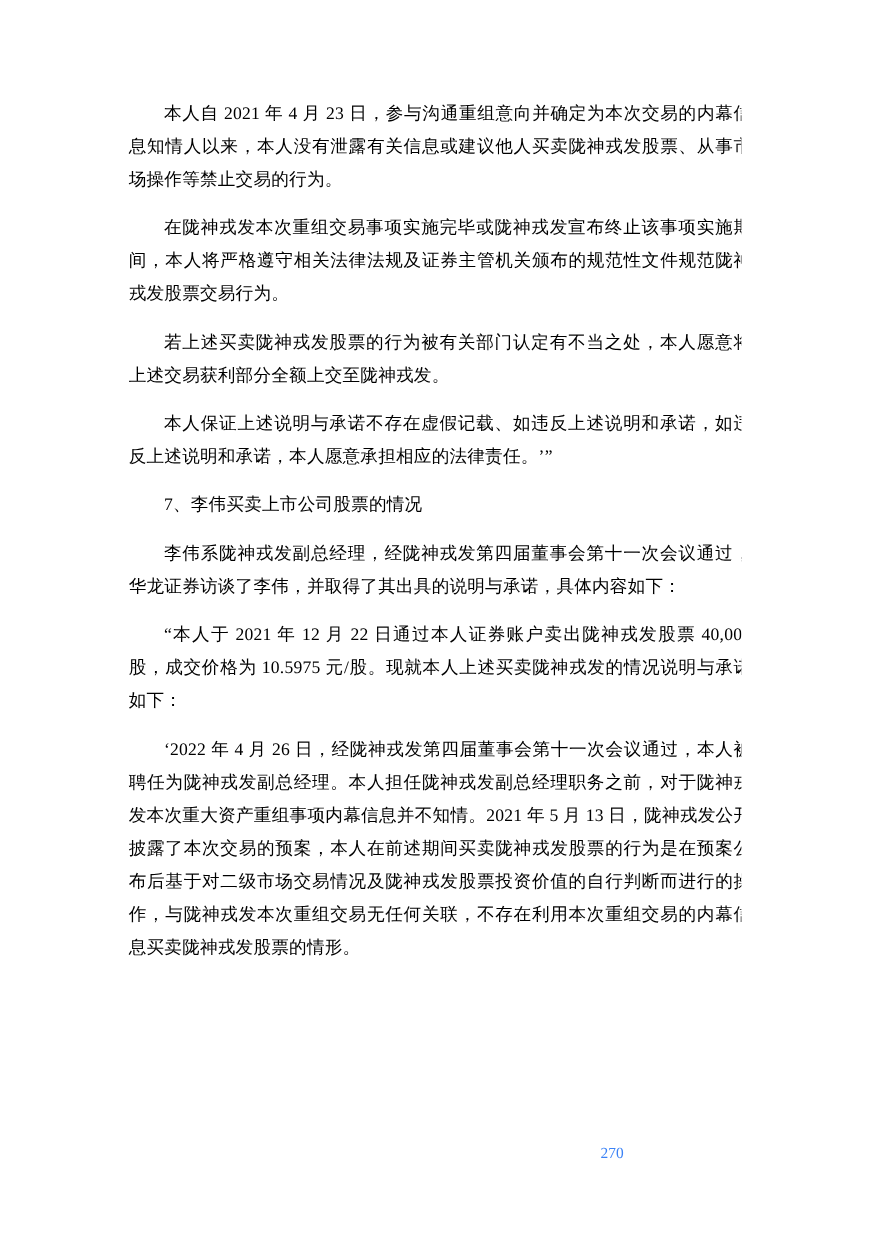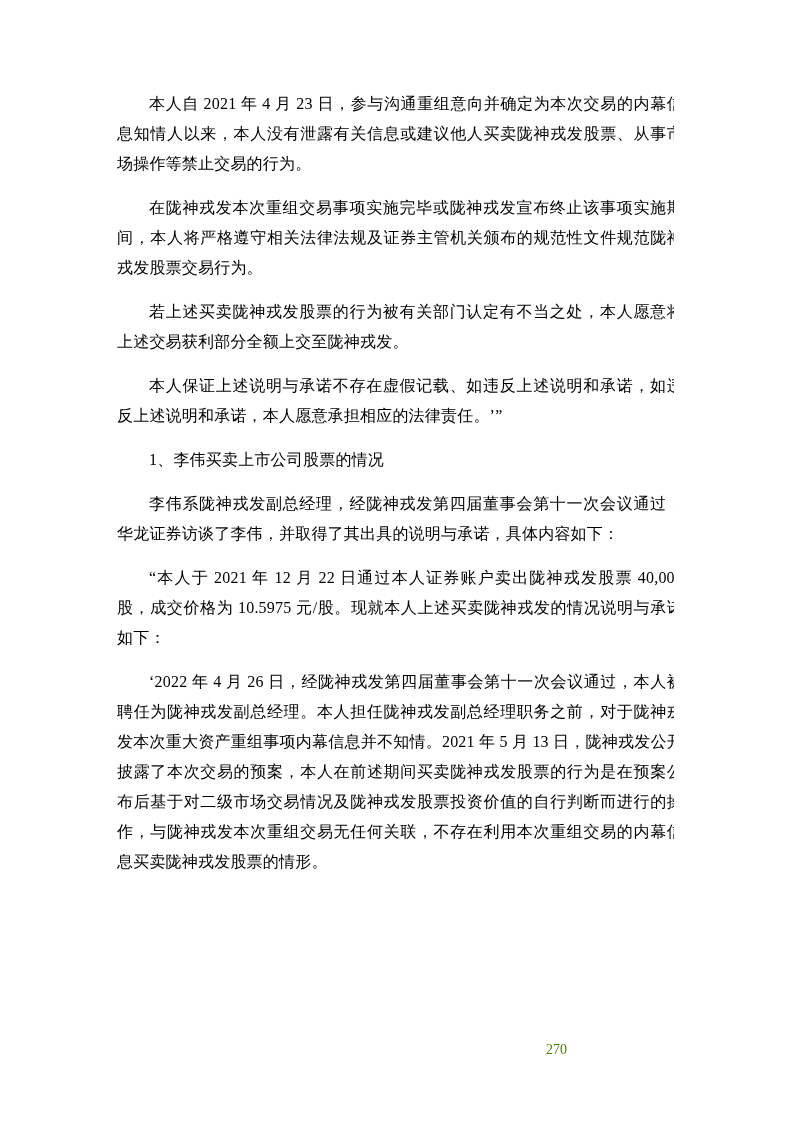--- a/index.html
+++ b/index.html
@@ -38,31 +38,31 @@
     line-height: 30px;
     text-indent: 2em;
     letter-spacing: 0.2px;
   }
   .page-number {
     position: absolute;
     top: 1041px;
     right: 107px;
     font-size: 14px;
     line-height: 18px;
-    color: #4d7c0f;
+    color: #3b82f6;
   }
 </style>
 </head>
 <body>
 
 <div class="page">
   <div class="content">
     <p class="para">本人自 2021 年 4 月 23 日，参与沟通重组意向并确定为本次交易的内幕信息知情人以来，本人没有泄露有关信息或建议他人买卖陇神戎发股票、从事市场操作等禁止交易的行为。</p>
     <p class="para">在陇神戎发本次重组交易事项实施完毕或陇神戎发宣布终止该事项实施期间，本人将严格遵守相关法律法规及证券主管机关颁布的规范性文件规范陇神戎发股票交易行为。</p>
     <p class="para">若上述买卖陇神戎发股票的行为被有关部门认定有不当之处，本人愿意将上述交易获利部分全额上交至陇神戎发。</p>
     <p class="para">本人保证上述说明与承诺不存在虚假记载、如违反上述说明和承诺，如违反上述说明和承诺，本人愿意承担相应的法律责任。’”</p>
-    <p class="heading">1、李伟买卖上市公司股票的情况</p>
+    <p class="heading">7、李伟买卖上市公司股票的情况</p>
     <p class="para">李伟系陇神戎发副总经理，经陇神戎发第四届董事会第十一次会议通过，华龙证券访谈了李伟，并取得了其出具的说明与承诺，具体内容如下：</p>
     <p class="para">“本人于 2021 年 12 月 22 日通过本人证券账户卖出陇神戎发股票 40,000 股，成交价格为 10.5975 元/股。现就本人上述买卖陇神戎发的情况说明与承诺如下：</p>
     <p class="para">‘2022 年 4 月 26 日，经陇神戎发第四届董事会第十一次会议通过，本人被聘任为陇神戎发副总经理。本人担任陇神戎发副总经理职务之前，对于陇神戎发本次重大资产重组事项内幕信息并不知情。2021 年 5 月 13 日，陇神戎发公开披露了本次交易的预案，本人在前述期间买卖陇神戎发股票的行为是在预案公布后基于对二级市场交易情况及陇神戎发股票投资价值的自行判断而进行的操作，与陇神戎发本次重组交易无任何关联，不存在利用本次重组交易的内幕信息买卖陇神戎发股票的情形。</p>
   </div>
   <div class="page-number">270</div>
 </div>
 
 </body></html>

